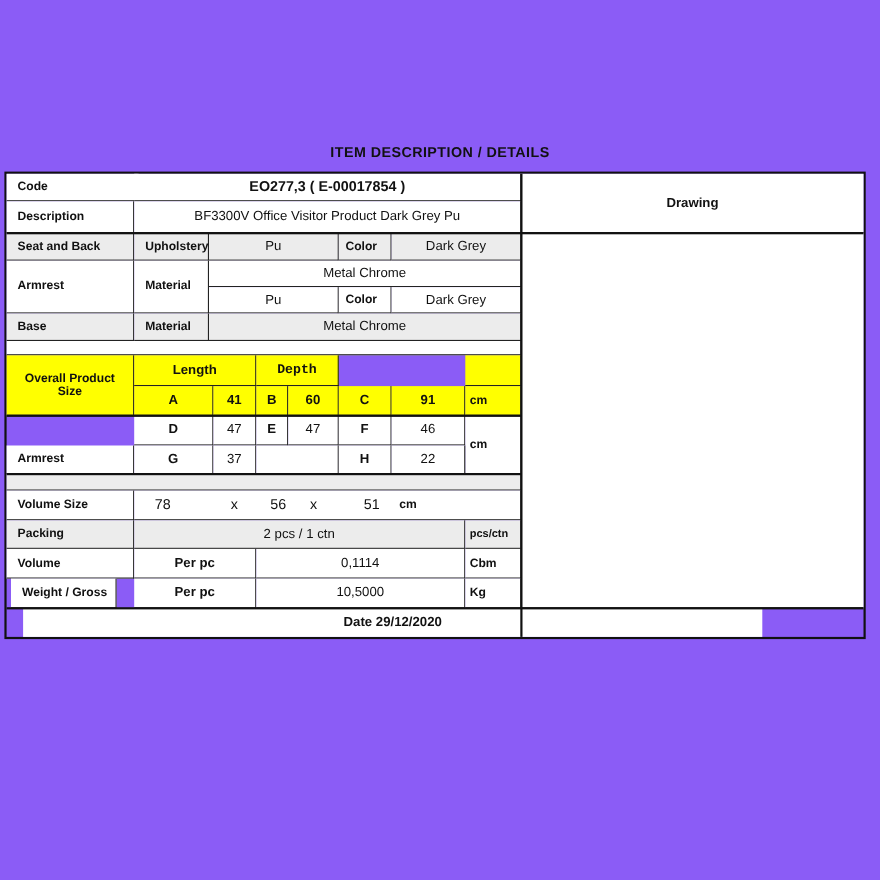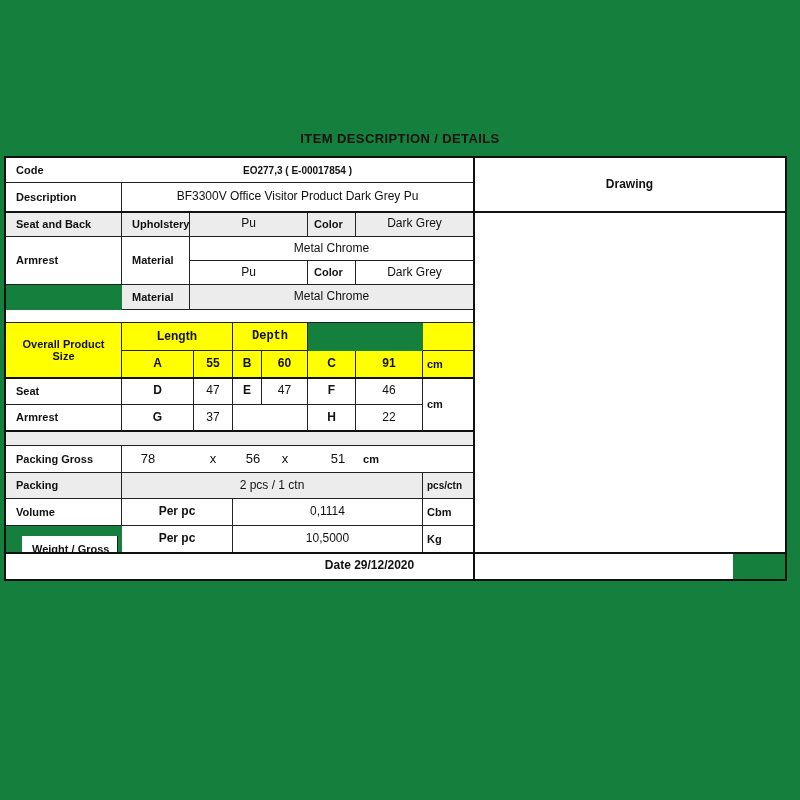--- a/index.html
+++ b/index.html
@@ -1,16 +1,16 @@
 <!DOCTYPE html>
 <html><head>
 <meta charset="utf-8">
 <style>
   html,body{margin:0;padding:0;background:#fff;}
-  #page{position:relative;width:800px;height:800px;background:#15803d;
+  #page{position:relative;width:800px;height:800px;background:#8b5cf6;
         font-family:"Liberation Sans",sans-serif;color:#111;overflow:hidden;}
   #doc-title{position:absolute;left:0;top:131px;width:800px;text-align:center;
              font-size:13px;font-weight:bold;letter-spacing:.4px;}
   #spec-table{position:absolute;left:4px;top:156px;width:783px;height:425px;
               border:2px solid #111;box-sizing:border-box;}
   .c{position:absolute;box-sizing:border-box;border-right:1px solid #222;border-bottom:1px solid #222;
      display:flex;align-items:center;font-size:11px;line-height:1.1;background:#fff;}
   .b{font-weight:bold;}
   .ctr{justify-content:center;text-align:center;}
   .lft{padding-left:10px;}
@@ -25,101 +25,101 @@
 </head>
 <body>
 
 <div id="page">
 
   <div id="doc-title">ITEM DESCRIPTION / DETAILS</div>
 
   <div id="spec-table">
 
     <div class="c b lft" style="left:0;top:0;width:120px;height:25px;">Code</div>
-    <div class="c b ctr" style="left:116px;top:0;width:352px;height:25px;font-size:10px;">EO277,3  ( E-00017854 )</div>
+    <div class="c b ctr" style="left:116px;top:0;width:352px;height:25px;font-size:13px;">EO277,3  ( E-00017854 )</div>
 
     <div class="c b lft" style="left:0;top:25px;width:116px;height:29px;">Description</div>
     <div class="c ctr fs12" style="left:116px;top:25px;width:352px;height:29px;">BF3300V Office Visitor Product Dark Grey Pu</div>
 
     <div class="c b ctr fs12" style="left:468px;top:0;width:311px;height:54px;border-right:none;">Drawing</div>
 
     <div class="c b lft grey" style="left:0;top:54px;width:116px;height:25px;">Seat and Back</div>
     <div class="c b lft grey" style="left:116px;top:54px;width:68px;height:25px;">Upholstery</div>
     <div class="c ctr grey fs12" style="left:184px;top:54px;width:118px;height:25px;">Pu</div>
     <div class="c b lft grey" style="left:302px;top:54px;width:48px;height:25px;padding-left:6px;">Color</div>
     <div class="c ctr grey fs12" style="left:350px;top:54px;width:118px;height:25px;">Dark Grey</div>
 
     <div class="c b lft" style="left:0;top:79px;width:116px;height:48px;">Armrest</div>
     <div class="c b lft" style="left:116px;top:79px;width:68px;height:48px;">Material</div>
     <div class="c ctr fs12" style="left:184px;top:79px;width:284px;height:24px;">Metal Chrome</div>
     <div class="c ctr fs12" style="left:184px;top:103px;width:118px;height:24px;">Pu</div>
     <div class="c b lft" style="left:302px;top:103px;width:48px;height:24px;padding-left:6px;">Color</div>
     <div class="c ctr fs12" style="left:350px;top:103px;width:118px;height:24px;">Dark Grey</div>
 
+    <div class="c b lft grey" style="left:0;top:127px;width:116px;height:25px;">Base</div>
     <div class="c b lft grey" style="left:116px;top:127px;width:68px;height:25px;">Material</div>
     <div class="c ctr grey fs12" style="left:184px;top:127px;width:284px;height:25px;">Metal Chrome</div>
 
     <div class="c" style="left:0;top:152px;width:468px;height:13px;"></div>
 
     <div class="c b ctr yel" style="left:0;top:165px;width:116px;height:55px;padding:0 8px;">Overall Product Size</div>
     <div class="c b ctr yel fs12" style="left:116px;top:165px;width:111px;height:28px;">Length</div>
     <div class="c b ctr yel fs12" style="left:227px;top:165px;width:75px;height:28px;font-family:Liberation Mono, monospace;">Depth</div>
     <div class="c yel" style="left:417px;top:165px;width:51px;height:28px;"></div>
 
     <div class="c b ctr yel fs12" style="left:116px;top:193px;width:72px;height:27px;">A</div>
-    <div class="c b ctr yel fs12" style="left:188px;top:193px;width:39px;height:27px;">55</div>
+    <div class="c b ctr yel fs12" style="left:188px;top:193px;width:39px;height:27px;">41</div>
     <div class="c b ctr yel fs12" style="left:227px;top:193px;width:29px;height:27px;">B</div>
     <div class="c b ctr yel fs12" style="left:256px;top:193px;width:46px;height:27px;">60</div>
     <div class="c b ctr yel fs12" style="left:302px;top:193px;width:48px;height:27px;">C</div>
     <div class="c b ctr yel fs12" style="left:350px;top:193px;width:67px;height:27px;">91</div>
     <div class="c b yel" style="left:417px;top:193px;width:51px;height:27px;padding-left:4px;">cm</div>
 
-    <div class="c b lft" style="left:0;top:220px;width:116px;height:27px;">Seat</div>
     <div class="c b ctr fs12" style="left:116px;top:220px;width:72px;height:27px;">D</div>
     <div class="c ctr fs12" style="left:188px;top:220px;width:39px;height:27px;">47</div>
     <div class="c b ctr fs12" style="left:227px;top:220px;width:29px;height:27px;">E</div>
     <div class="c ctr fs12" style="left:256px;top:220px;width:46px;height:27px;">47</div>
     <div class="c b ctr fs12" style="left:302px;top:220px;width:48px;height:27px;">F</div>
     <div class="c ctr fs12" style="left:350px;top:220px;width:67px;height:27px;">46</div>
     <div class="c b" style="left:417px;top:220px;width:51px;height:53px;padding-left:4px;">cm</div>
 
     <div class="c b lft" style="left:0;top:247px;width:116px;height:26px;">Armrest</div>
     <div class="c b ctr fs12" style="left:116px;top:247px;width:72px;height:26px;">G</div>
     <div class="c ctr fs12" style="left:188px;top:247px;width:39px;height:26px;">37</div>
     <div class="c" style="left:227px;top:247px;width:75px;height:26px;"></div>
     <div class="c b ctr fs12" style="left:302px;top:247px;width:48px;height:26px;">H</div>
     <div class="c ctr fs12" style="left:350px;top:247px;width:67px;height:26px;">22</div>
 
     <div class="c grey" style="left:0;top:273px;width:468px;height:15px;"></div>
 
-    <div class="c b lft" style="left:0;top:288px;width:116px;height:27px;">Packing Gross</div>
+    <div class="c b lft" style="left:0;top:288px;width:116px;height:27px;">Volume Size</div>
     <div class="c" id="packsize-cell" style="left:116px;top:288px;width:352px;height:27px;">
       <span class="ps" style="left:10px;width:32px;">78</span>
       <span class="ps" style="left:84px;width:14px;">x</span>
       <span class="ps" style="left:115px;width:32px;">56</span>
       <span class="ps" style="left:156px;width:14px;">x</span>
       <span class="ps" style="left:200px;width:32px;">51</span>
       <span class="ps b" style="left:235px;width:28px;font-size:11px;">cm</span>
     </div>
 
     <div class="c b lft grey" style="left:0;top:315px;width:116px;height:26px;">Packing</div>
     <div class="c ctr grey fs12" style="left:116px;top:315px;width:301px;height:26px;">2 pcs / 1 ctn</div>
     <div class="c b grey fs10" style="left:417px;top:315px;width:51px;height:26px;padding-left:4px;">pcs/ctn</div>
 
     <div class="c b lft" style="left:0;top:341px;width:116px;height:27px;">Volume</div>
     <div class="c b ctr fs12" style="left:116px;top:341px;width:111px;height:27px;">Per pc</div>
     <div class="c ctr fs12" style="left:227px;top:341px;width:190px;height:27px;">0,1114</div>
     <div class="c b" style="left:417px;top:341px;width:51px;height:27px;padding-left:4px;">Cbm</div>
 
-    <div class="c b lft" style="left:16px;top:368px;width:96px;height:27px;margin-top:10px;">Weight / Gross</div>
+    <div class="c b lft" style="left:4px;top:368px;width:96px;height:27px;">Weight / Gross</div>
     <div class="c b ctr fs12" style="left:116px;top:368px;width:111px;height:27px;">Per pc</div>
     <div class="c ctr fs12" style="left:227px;top:368px;width:190px;height:27px;">10,5000</div>
     <div class="c b" style="left:417px;top:368px;width:51px;height:27px;padding-left:4px;">Kg</div>
 
-    <div class="c b ctr fs12" style="left:0;top:395px;width:727px;height:26px;border-right:none;border-bottom:none;text-align:center;">Date 29/12/2020</div>
+    <div class="c b ctr fs12" style="left:15px;top:395px;width:672px;height:26px;border-right:none;border-bottom:none;text-align:center;">Date 29/12/2020</div>
 
     <div class="c" style="left:468px;top:54px;width:311px;height:341px;border-right:none;">
       <svg width="311" height="341" viewBox="474 212 785 553">
         
       </svg>
     </div>
 
     <div class="divider" style="left:0;top:53px;width:779px;height:2px;"></div>
     <div class="divider" style="left:0;top:219px;width:468px;height:2px;"></div>
     <div class="divider" style="left:0;top:272px;width:468px;height:2px;"></div>

